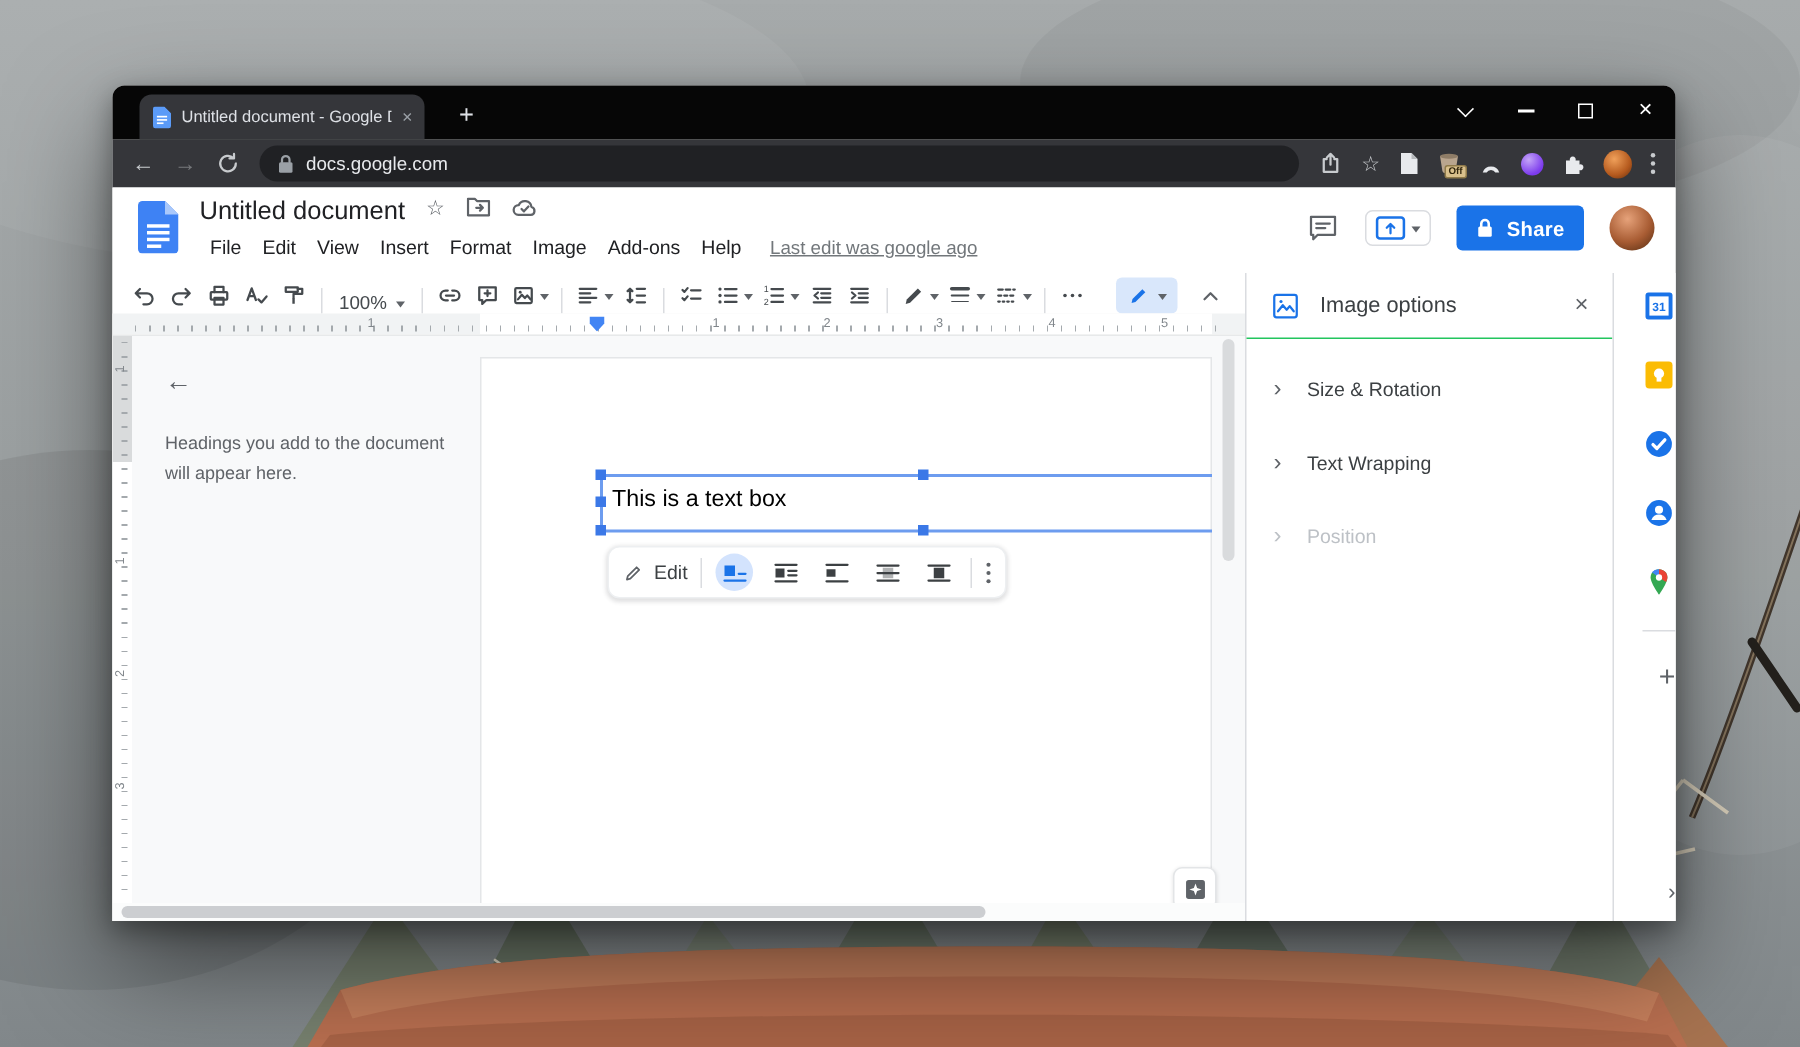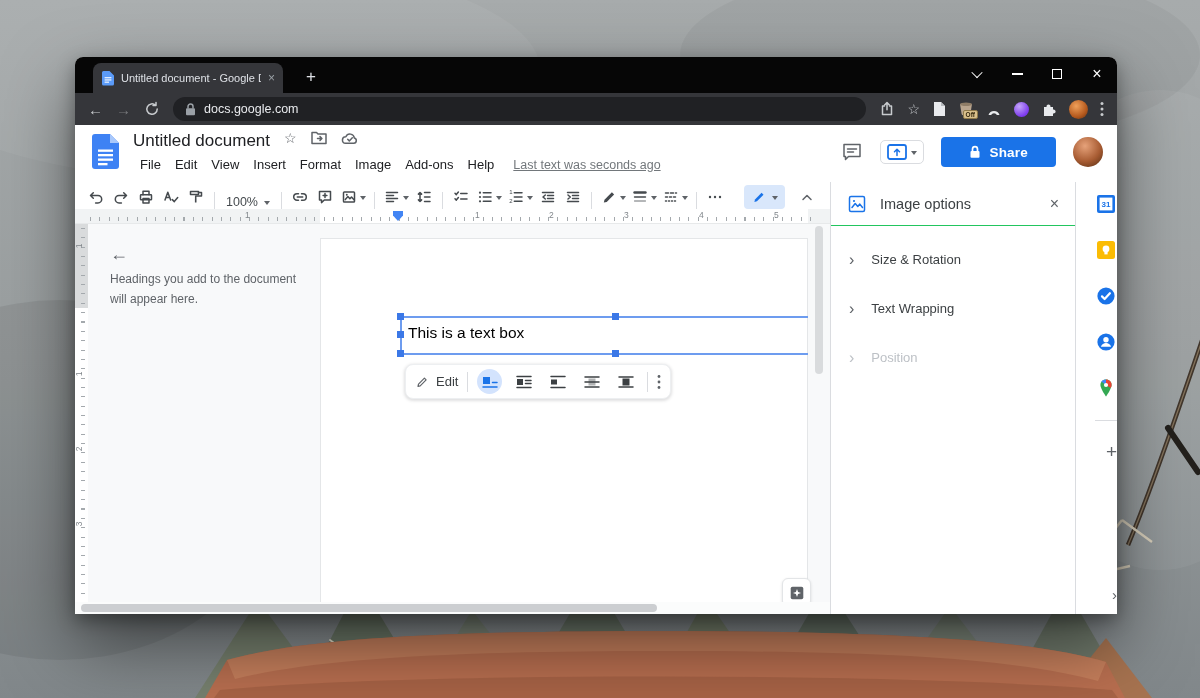--- a/index.html
+++ b/index.html
@@ -41,21 +41,21 @@
 .dlogo{position:absolute;left:17px;top:9px}
 .dtitle-wrap{position:absolute;left:58px;top:6px}
 .trow{display:flex;align-items:flex-start;gap:14px}
 .dtitle{font-size:17px;color:#202124}
 .hico{color:#5f6368;font-size:14px;line-height:1}
 .menurow{display:flex;align-items:center;margin-top:4px}
 .menu-item{font-size:13px;color:#202124;padding:2px 7px;border-radius:3px}
 .lastedit{font-size:12.5px;color:#72777b;text-decoration:underline;margin-left:12px}
 .dhead-right{position:absolute;right:14px;top:12px;display:flex;align-items:center;gap:17px}
 .present{display:flex;align-items:center;gap:4px;border:1px solid #dadce0;border-radius:5px;padding:3px 6px;background:#fff}
-.sharebtn{display:flex;align-items:center;gap:8px;height:30px;padding:0 28px;border-radius:4px;background:#1a73e8;color:#fff;font-size:13.5px;font-weight:700;letter-spacing:.2px}
+.sharebtn{display:flex;align-items:center;gap:8px;height:30px;padding:0 13px;border-radius:4px;background:#1a73e8;color:#fff;font-size:13.5px;font-weight:700;letter-spacing:.2px}
 .davatar{width:30px;height:30px;border-radius:50%;background:radial-gradient(circle at 40% 30%,#e6a27a,#a85c33 55%,#512a10)}
 
 .dbody{position:absolute;top:57px;left:0;right:0;bottom:0;display:flex}
 .main{width:755px;position:relative;display:flex;flex-direction:column;min-width:0}
 .toolbar{height:27px;display:flex;align-items:flex-end;padding:0 9px;gap:1px}
 .tbtn{height:24px;min-width:24px;border-radius:4px;display:flex;align-items:center;justify-content:center;gap:2px;color:#454a4e;padding:0 2px;flex:none}
 .tsep{width:1px;height:17px;background:#dadce0;margin:0 5px;flex:none}
 .zoomsel{font-size:12.5px;color:#454a4e;display:flex;gap:6px;align-items:center;padding:0 5px;flex:none}
 .caret{width:0;height:0;border:3.4px solid transparent;border-top:4.4px solid #5f6368;margin-top:4px}
 .pencil-btn{background:#d9e7fb;border-radius:4px;padding:0 7px;height:24px;display:flex;align-items:center;gap:5px;margin-left:auto;flex:none}
@@ -69,21 +69,21 @@
 .indent-marker{position:absolute;left:318px;top:2px}
 
 .content{position:relative;flex:1;background:#f8f9fa;border-top:1px solid #e7e9ea;overflow:hidden}
 .vruler{position:absolute;left:0;top:0;bottom:12px;width:13px;background:#fff}
 .vr-gray{position:absolute;left:0;right:0;top:0;height:84px;background:#d9dbdc}
 .vr-ticks{position:absolute;top:4px;bottom:4px;right:3px;width:4px;
   background:repeating-linear-gradient(180deg,#a4a9ad 0 1px,transparent 1px 9.35px)}
 .vr-num{position:absolute;left:2px;font-size:8.5px;color:#80868b;transform:rotate(-90deg)}
 .outline{position:absolute;left:13px;top:0;width:240px;padding:20px 18px 0 22px}
 .out-back{font-size:18px;color:#5f6368}
-.out-text{margin-top:4px;font-size:12px;line-height:1.7;color:#5f6368}
+.out-text{margin-top:20px;font-size:12px;line-height:1.7;color:#5f6368}
 .page{position:absolute;left:245px;top:14px;width:488px;bottom:0;background:#fff;border:1px solid #e4e6e8;border-bottom:none}
 .vscroll{position:absolute;right:7px;top:2px;width:8px;height:148px;background:#d9dbdd;border-radius:4px}
 .sline{position:absolute;background:#6d9cef}
 .handle{position:absolute;width:7px;height:7px;background:#3b78e7}
 .tbx-text{position:absolute;left:333px;top:100px;font-size:15.5px;color:#000}
 .ftoolbar{position:absolute;left:330px;top:140px;height:35px;background:#fff;border:1px solid #edeff1;border-radius:8px;
   box-shadow:0 1px 3px 1px rgba(60,64,67,.16);display:flex;align-items:center;padding:0 9px;gap:9px}
 .fedit{display:flex;align-items:center;gap:7px;color:#3c4043;font-size:13px}
 .fsep{width:1px;height:20px;background:#dadce0}
 .wbtn{width:25px;height:25px;border-radius:50%;display:grid;place-items:center;color:#3c4043}
@@ -257,21 +257,21 @@
         </div>
         <nav class="menurow">
           <span class="menu-item">File</span>
           <span class="menu-item">Edit</span>
           <span class="menu-item">View</span>
           <span class="menu-item">Insert</span>
           <span class="menu-item">Format</span>
           <span class="menu-item">Image</span>
           <span class="menu-item">Add-ons</span>
           <span class="menu-item">Help</span>
-          <span class="lastedit">Last text was seconds ago</span>
+          <span class="lastedit">Last edit was google ago</span>
         </nav>
       </div>
       <div class="dhead-right">
         <svg class="ic gray" width="22" height="22" viewBox="0 0 22 22">
             <path d="M3 3.5h16v12H7.5L4.5 18.5v-3H3z"></path>
             <path d="M6.5 8h9 M6.5 11h6"></path>
           </svg>
         <span class="present">
           <svg class="ic blue" width="20" height="16" viewBox="0 0 20 16">
               <rect x="1" y="1" width="18" height="14" rx="2" style="stroke-width:1.8"></rect>

